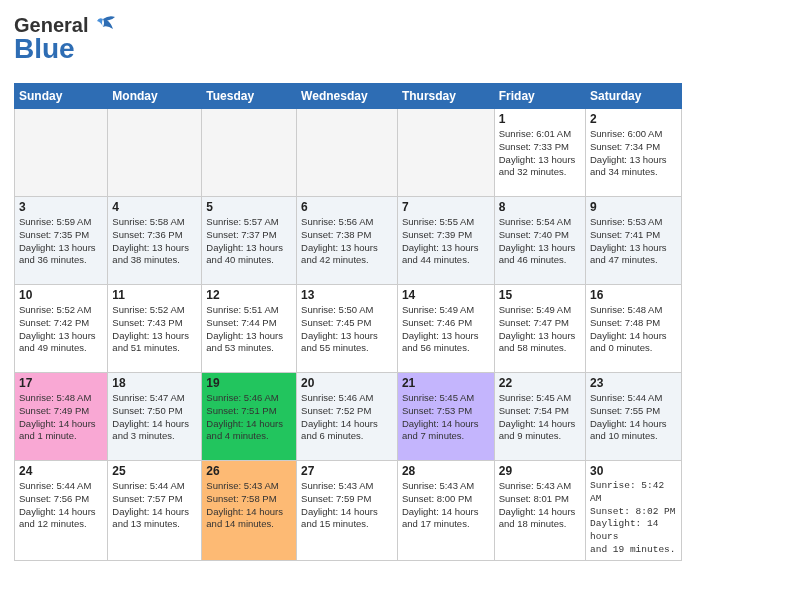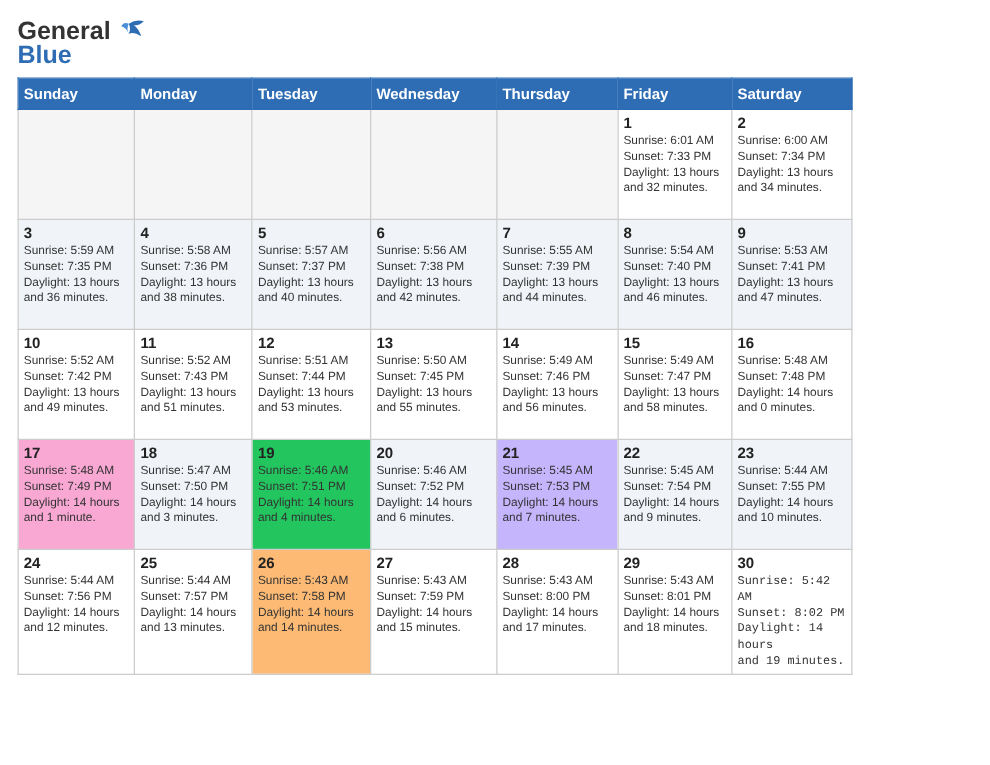--- a/index.html
+++ b/index.html
@@ -36,21 +36,21 @@
       line-height: 1.1;
     }
     .location {
       font-size: 15px;
       color: #333;
       margin-top: 2px;
     }
     .calendar {
       width: 100%;
       border-collapse: collapse;
-      margin-top: 6px;
+      margin-top: 18px;
       padding-left: 36px;
     }
     .calendar th {
       background: #2e6db4;
       color: #fff;
       font-size: 12px;
       font-weight: bold;
       padding: 5px 4px;
       text-align: left;
       border: 1px solid #2e6db4;
@@ -90,21 +90,21 @@
 <div class="page">
   <div class="header">
     <div class="logo">
       <div style="display:flex;align-items:center;">
         <span style="font-size:20px;font-weight:bold;color:#333;">General</span>
         <svg width="28" height="22" viewBox="0 0 28 22" style="margin-left:1px;">
           <path d="M14 4 Q20 0 26 2 Q22 6 18 5 Q22 8 24 14 Q18 10 14 12 Q16 8 14 4Z" fill="#2e6db4"></path>
           <path d="M14 4 Q10 2 8 6 Q12 7 14 12 Q12 8 14 4Z" fill="#4a90d9"></path>
         </svg>
       </div>
-      <span style="font-size:20px;font-weight:bold;color:#2e6db4;margin-top:-4px;">Blue</span>
+      <span style="font-size:28px;font-weight:bold;color:#2e6db4;margin-top:-4px;">Blue</span>
     </div>
     <div class="title-block">
       <div class="month-title"></div>
       <div class="location"></div>
     </div>
   </div>
 
   <table class="calendar">
     <thead>
       <tr>

